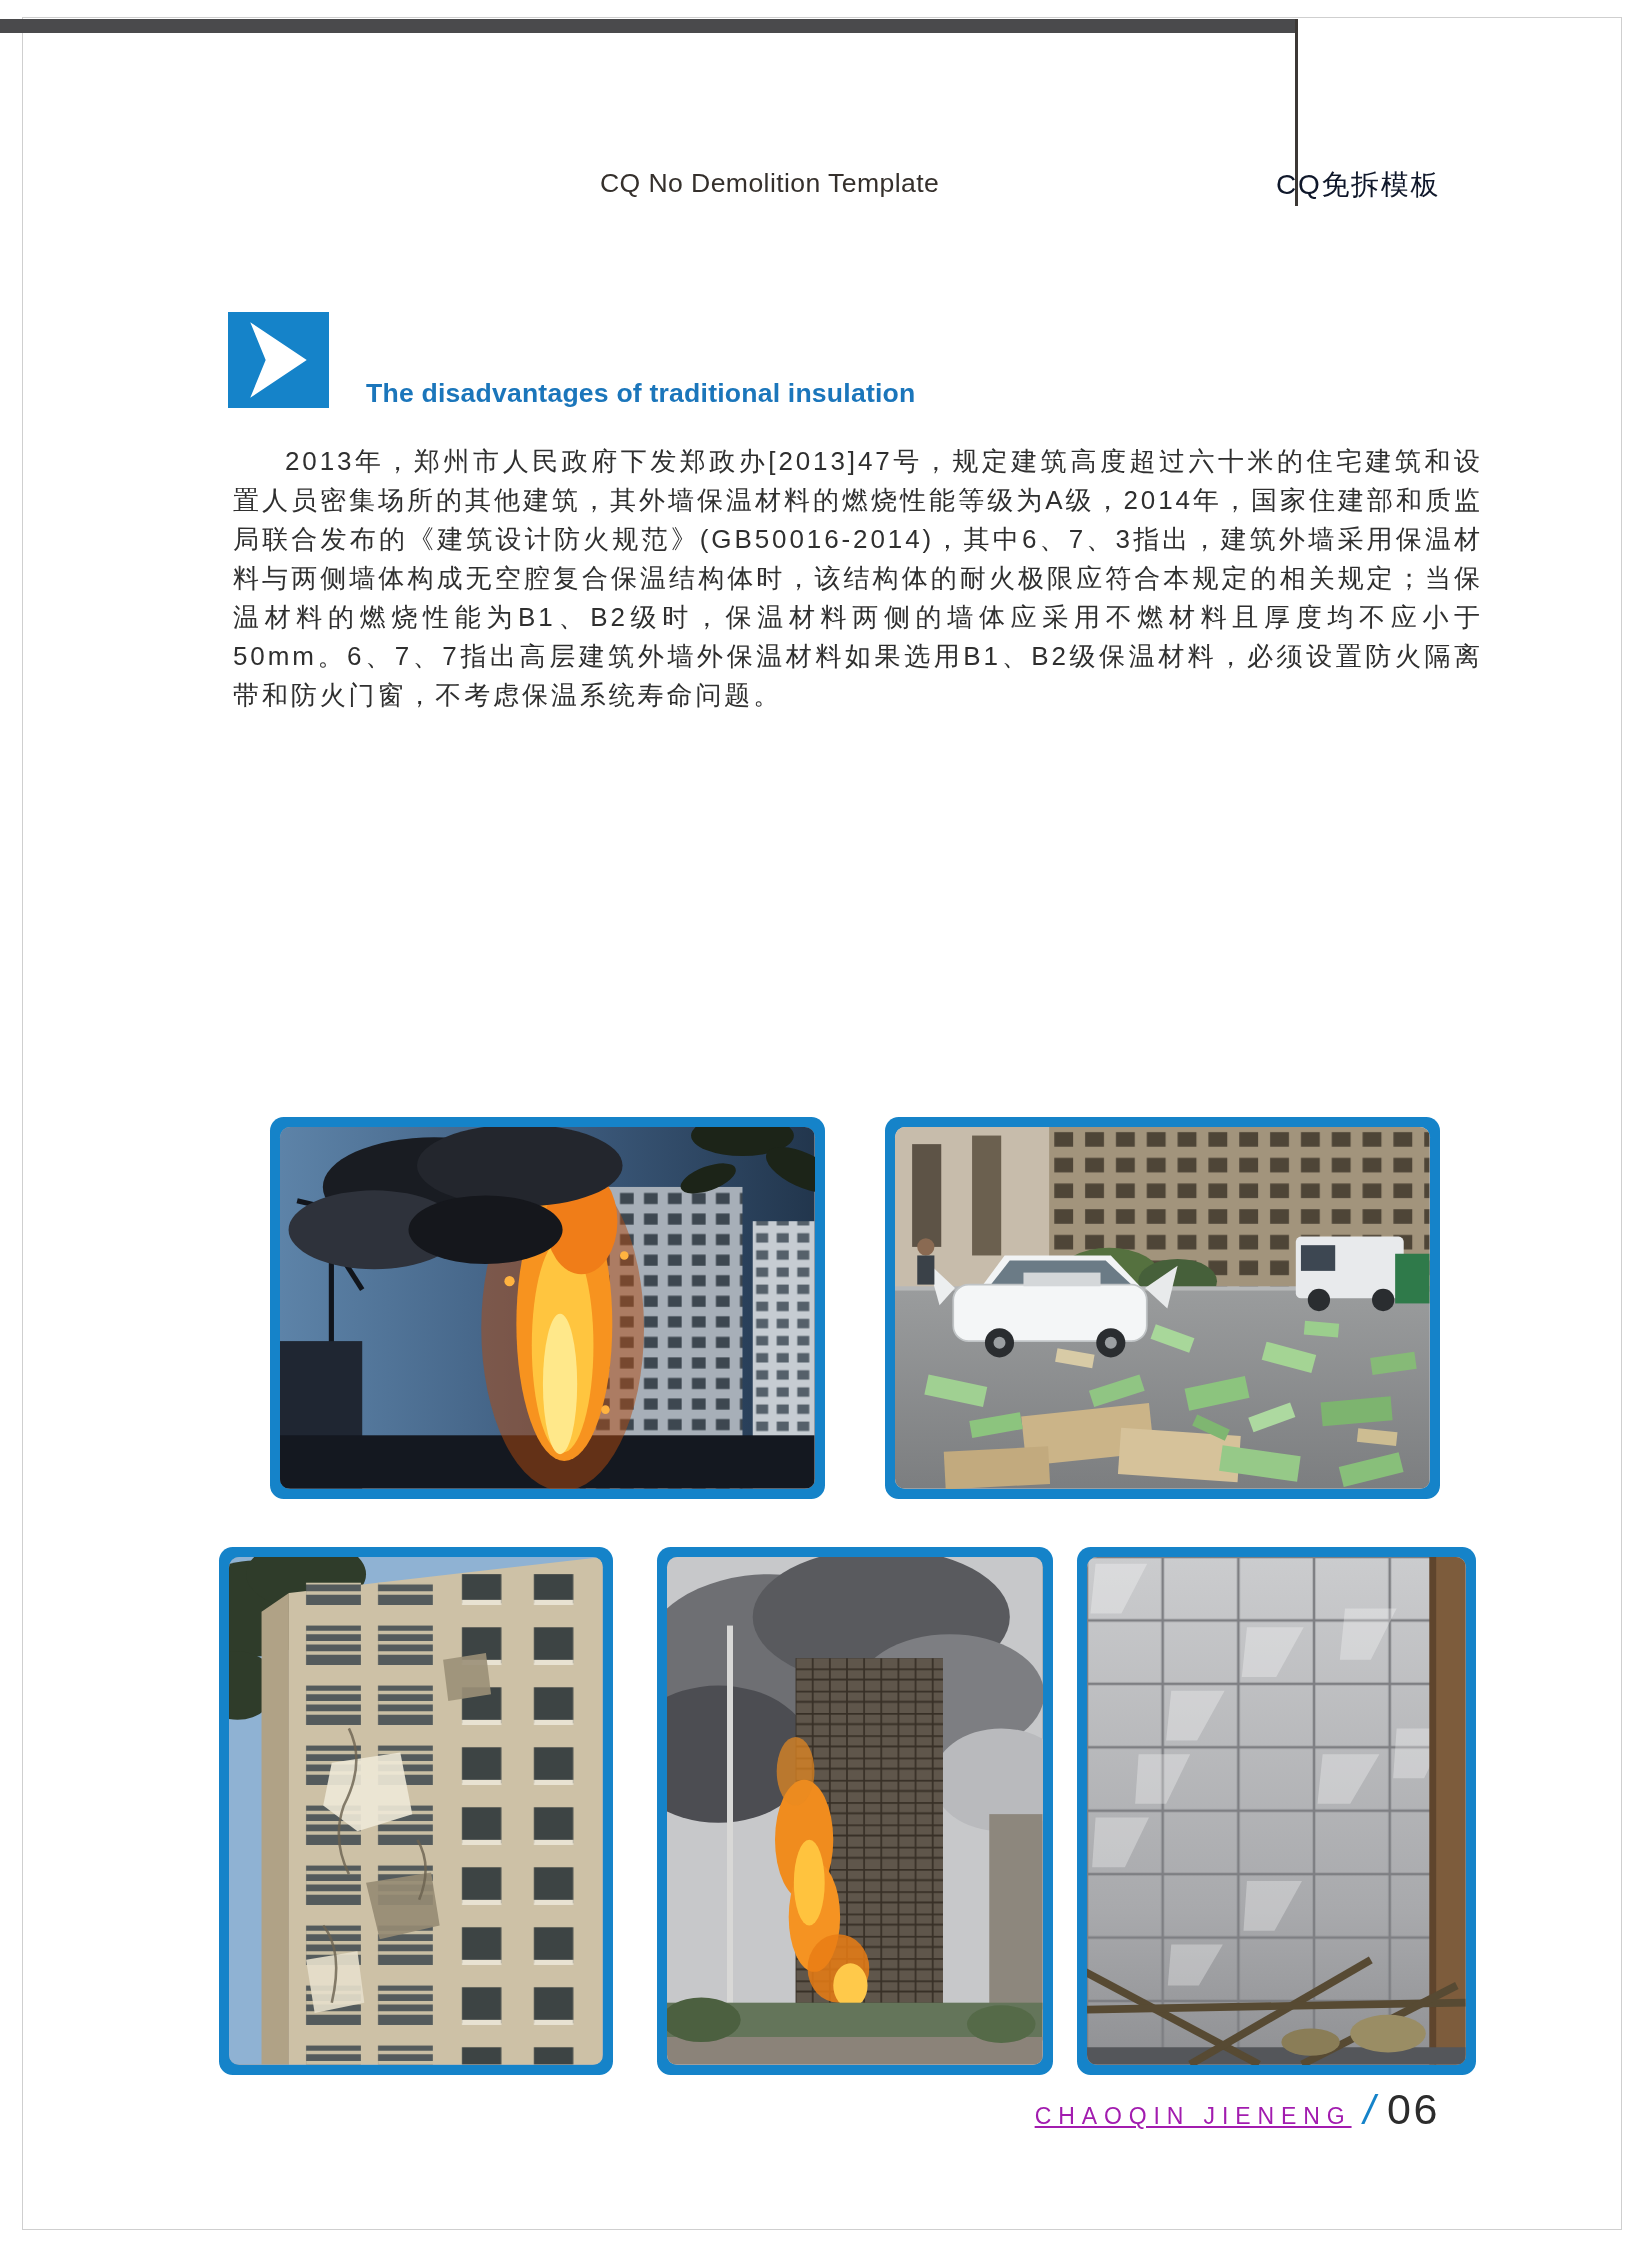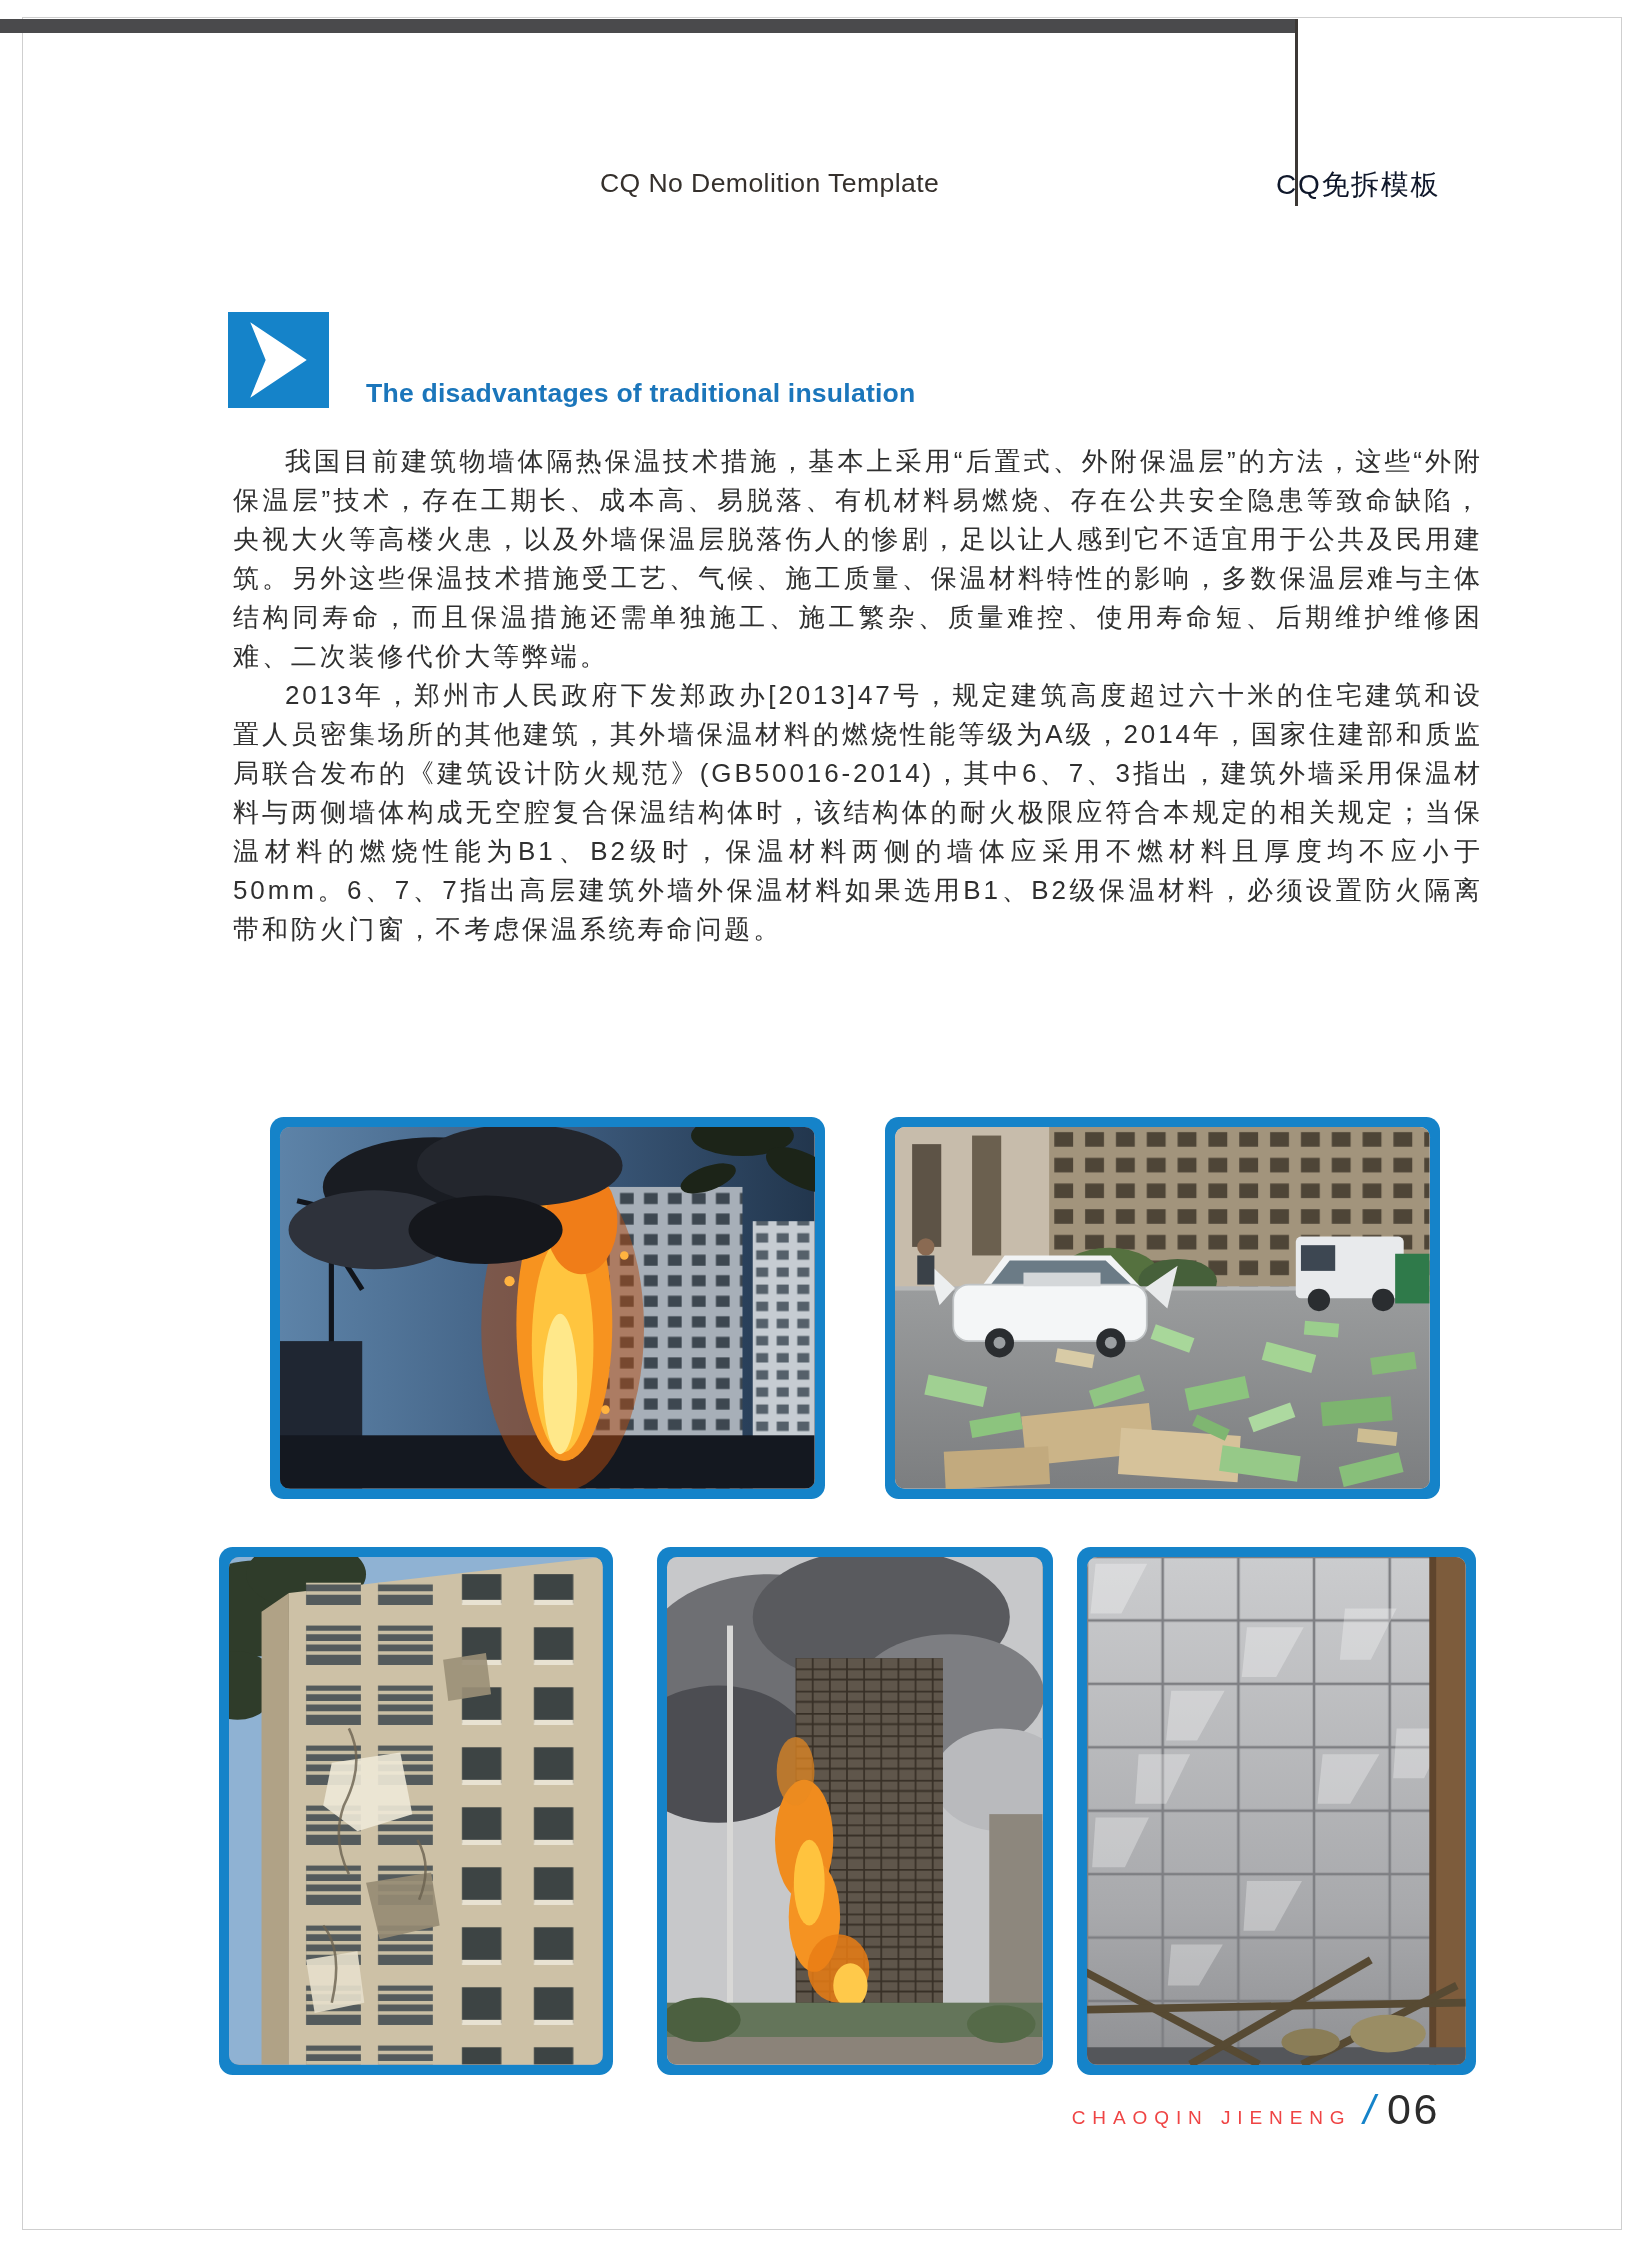--- a/index.html
+++ b/index.html
@@ -27,21 +27,21 @@
   .photo-frame{position:absolute;background:#1583c9;border-radius:13.7px;padding:10.3px;box-sizing:border-box;}
   .photo-frame .ph{width:100%;height:100%;border-radius:10.3px;overflow:hidden;position:relative;background:#9aa3ad;}
   .ph svg{display:block;width:100%;height:100%;}
   #photo1{left:270px;top:1117px;width:555px;height:382px;}
   #photo2{left:885px;top:1117px;width:555px;height:382px;}
   #photo3{left:219px;top:1547px;width:394px;height:528px;}
   #photo4{left:657px;top:1547px;width:396px;height:528px;}
   #photo5{left:1077px;top:1547px;width:399px;height:528px;}
 
   .footer{position:absolute;right:206px;top:2085px;display:flex;align-items:baseline;gap:12px;}
-  .footer-brand{font-size:19px;letter-spacing:6.9px;color:#ef4444;}
+  .footer-brand{font-size:23px;letter-spacing:6.9px;color:#a21caf;text-decoration:underline;}
   .footer-slash{font-size:41px;color:#1583c9;font-style:italic;font-weight:300;}
   .footer-num{font-size:43px;color:#2c2c2c;letter-spacing:2.6px;font-weight:500;}
 </style>
 </head>
 <body>
 
 <div class="page">
   <div class="page-border"></div>
   <div class="top-bar"></div>
   <div class="header-divider"></div>
@@ -49,21 +49,20 @@
   <div class="header-zh">CQ免拆模板</div>
 
   <div class="section-icon">
     <svg viewBox="0 0 118 112" preserveAspectRatio="none">
       <polygon points="26,12 92,56 26,100 44,56" fill="#ffffff"></polygon>
     </svg>
   </div>
   <div class="title-en">The disadvantages of traditional insulation</div>
 
   <div class="body-text">
-    <p>我国目前建筑物墙体隔热保温技术措施，基本上采用“后置式、外附保温层”的方法，这些“外附保温层”技术，存在工期长、成本高、易脱落、有机材料易燃烧、存在公共安全隐患等致命缺陷，央视大火等高楼火患，以及外墙保温层脱落伤人的惨剧，足以让人感到它不适宜用于公共及民用建筑。另外这些保温技术措施受工艺、气候、施工质量、保温材料特性的影响，多数保温层难与主体结构同寿命，而且保温措施还需单独施工、施工繁杂、质量难控、使用寿命短、后期维护维修困难、二次装修代价大等弊端。</p>
     <p>2013年，郑州市人民政府下发郑政办[2013]47号，规定建筑高度超过六十米的住宅建筑和设置人员密集场所的其他建筑，其外墙保温材料的燃烧性能等级为A级，2014年，国家住建部和质监局联合发布的《建筑设计防火规范》(GB50016-2014)，其中6、7、3指出，建筑外墙采用保温材料与两侧墙体构成无空腔复合保温结构体时，该结构体的耐火极限应符合本规定的相关规定；当保温材料的燃烧性能为B1、B2级时，保温材料两侧的墙体应采用不燃材料且厚度均不应小于50mm。6、7、7指出高层建筑外墙外保温材料如果选用B1、B2级保温材料，必须设置防火隔离带和防火门窗，不考虑保温系统寿命问题。</p>
   </div>
 
   <div class="photo-frame" id="photo1">
     <div class="ph">
       <svg viewBox="0 0 624 422" preserveAspectRatio="none">
         <defs>
           <linearGradient id="p1sky" x1="0" y1="0" x2="1" y2="0">
             <stop offset="0" stop-color="#5d83a8"></stop>
               <stop offset="0.55" stop-color="#3c5a7c"></stop>

